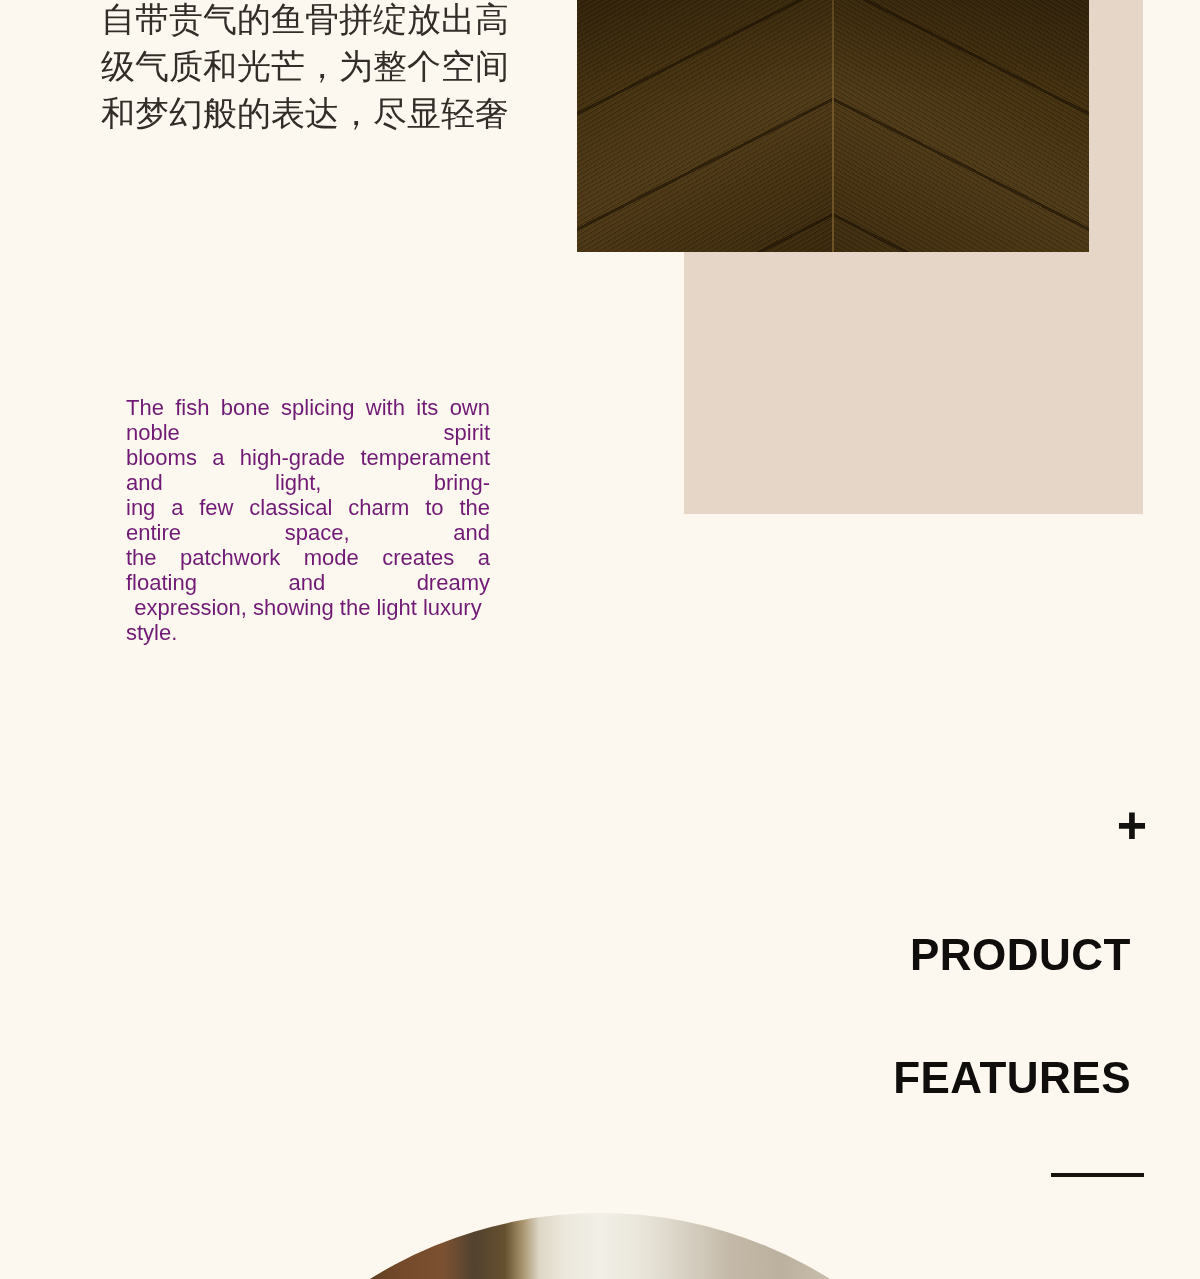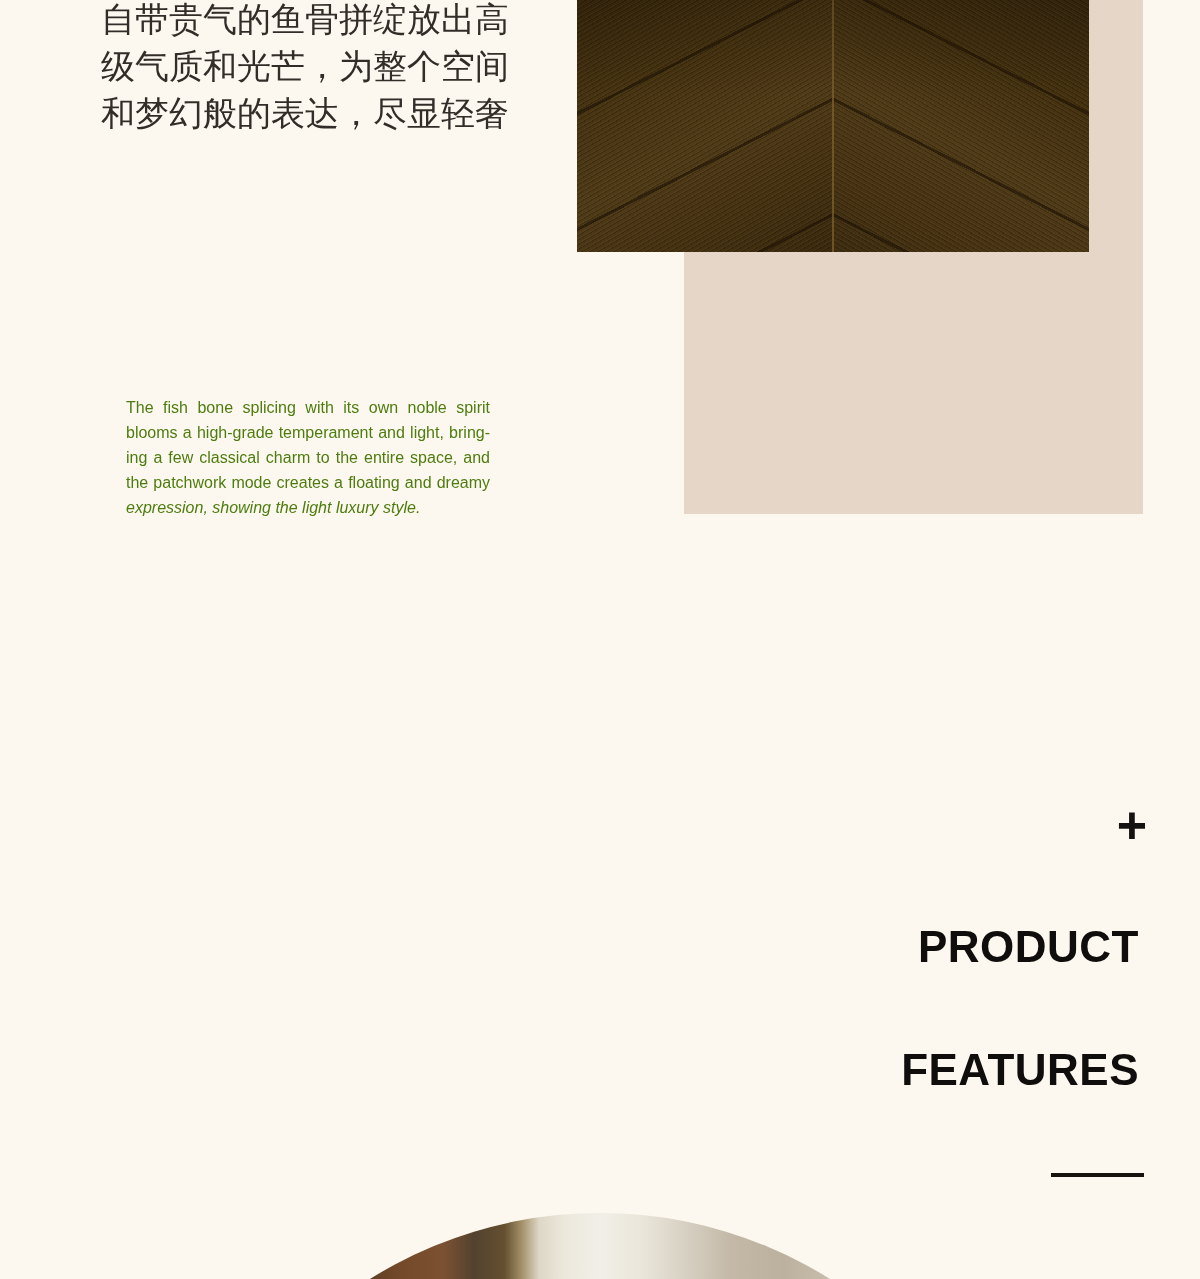--- a/index.html
+++ b/index.html
@@ -100,53 +100,52 @@
   }
   .cn-line { white-space: nowrap; }
 
   
   .en-paragraph {
     position: absolute;
     left: 126px;
     top: 395px;
     width: 364px;
     z-index: 3;
-    font-size: 16px;
+    font-size: 22px;
     line-height: 25px;
-    color: #4d7c0f;
+    color: #701a75;
   }
   .en-line {
     text-align: justify;
     text-align-last: justify;
   }
   .en-line.last {
-    text-align: right;
+    text-align: center;
     text-align-last: left;
-    font-style: italic;
   }
 
   
   .plus {
     position: absolute;
     left: 1112px;
     top: 801px;
     width: 40px;
     height: 48px;
     z-index: 3;
     display: flex;
     align-items: center;
     justify-content: center;
     font-size: 52px;
     font-weight: 700;
     color: #141210;
   }
   .section-title {
     position: absolute;
     right: 57px;
-    margin: 4px;
+    margin: 12px;
     z-index: 3;
     font-size: 44px;
     line-height: 44px;
     font-weight: 700;
     letter-spacing: 0.5px;
     color: #100e0d;
     white-space: nowrap;
     text-align: right;
   }
   .title-product { top: 921px; }

